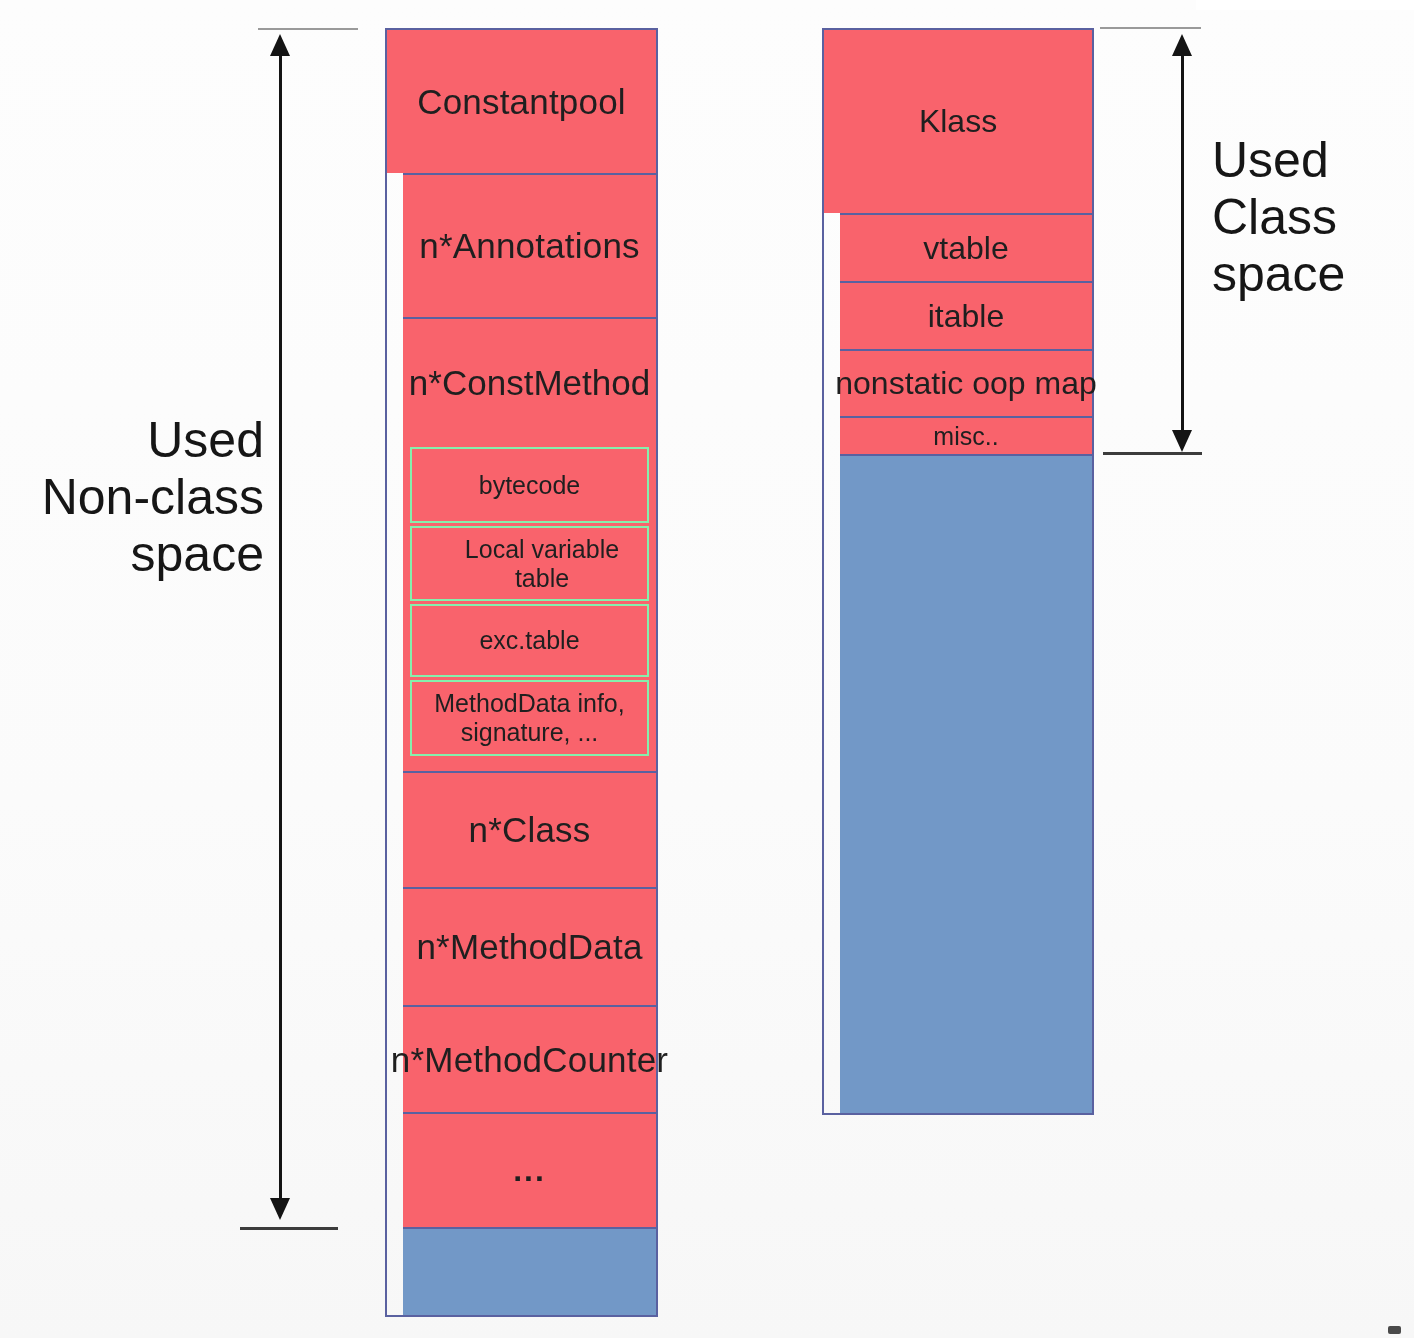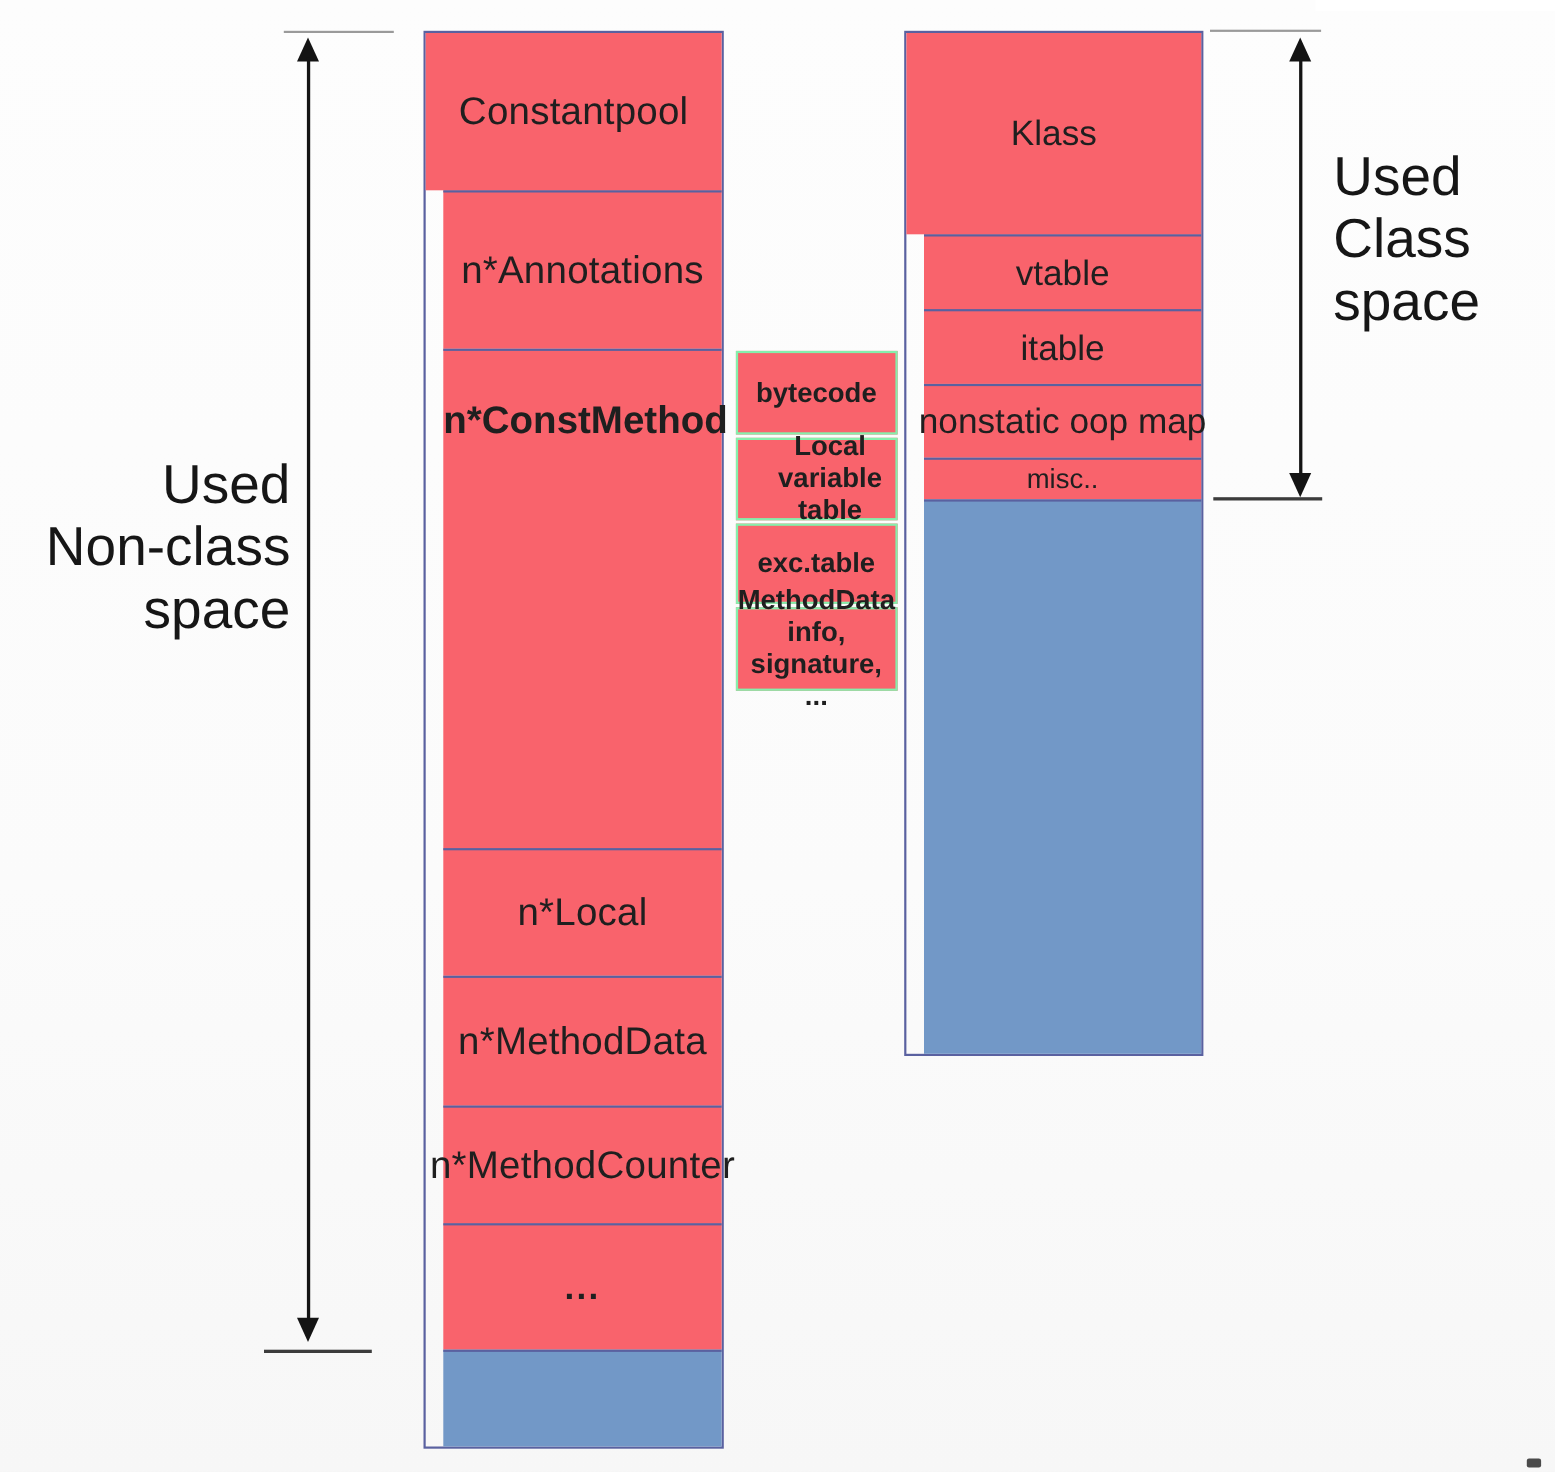--- a/index.html
+++ b/index.html
@@ -16,40 +16,39 @@
   }
   
   .mem-col{
     position:absolute;
     box-sizing:border-box;
     border:2px solid #5a61a0;
     display:flex;
     flex-direction:column;
   }
   .col-left{left:385px;top:28px;width:273px;height:1289px;}
-  .col-right{left:822px;top:28px;width:272px;height:932px;}
+  .col-right{left:822px;top:28px;width:272px;height:1087px;}
   .block{
     box-sizing:border-box;
     background:#f9636c;
     display:flex;
     align-items:center;
     justify-content:center;
     text-align:center;
     flex:0 0 auto;
   }
   .block + .block{border-top:2px solid #5a61a0;margin-left:16px;}
   .block.free{background:#7298c7;}
   .lbl-big{font-size:35px;letter-spacing:.2px;white-space:nowrap;}
   .lbl-mid{font-size:32px;white-space:nowrap;}
   .lbl-sm{font-size:25px;white-space:nowrap;}
   .block.constmethod{
-    flex-direction:row;
+    flex-direction:column;
     justify-content:flex-start;
     align-items:stretch;
-    font-weight:bold;
   }
   .constmethod-label{
     height:128px;
     display:flex;align-items:center;justify-content:center;
     font-size:35px;
   }
   .nested-stack{
     display:flex;flex-direction:column;
     margin:0 7px;
     gap:3px;
@@ -121,21 +120,21 @@
         <div class="nested" style="height:73px;">
           <span>exc.table</span>
         </div>
         <div class="nested" style="height:76px;">
           <span class="prelines">MethodData info,
 signature, ...</span>
         </div>
       </div>
     </div>
     <div class="block" style="height:116px;">
-      <span class="lbl-big">n*Local</span>
+      <span class="lbl-big">n*Class</span>
     </div>
     <div class="block" style="height:118px;">
       <span class="lbl-big">n*MethodData</span>
     </div>
     <div class="block" style="height:107px;">
       <span class="lbl-big">n*MethodCounter</span>
     </div>
     <div class="block" style="height:115px;">
       <span class="ellipsis-lbl">...</span>
     </div>

